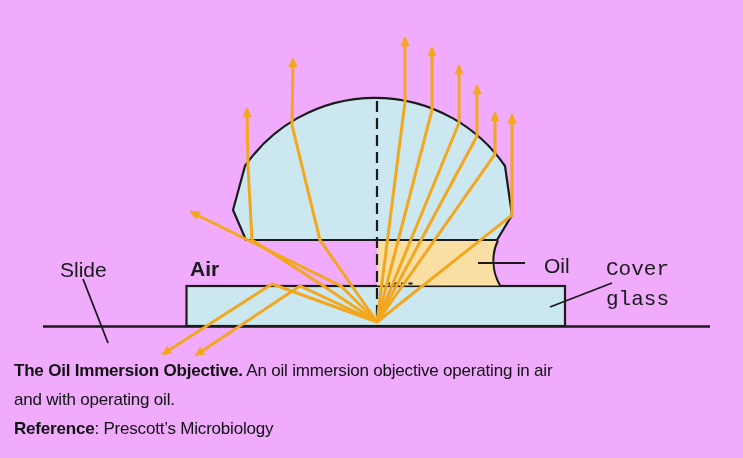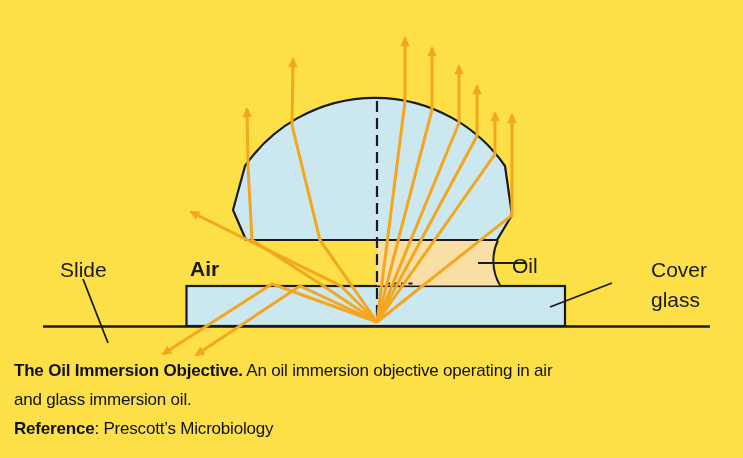--- a/index.html
+++ b/index.html
@@ -1,17 +1,17 @@
 <!DOCTYPE html>
 <html><head>
 <meta charset="utf-8">
 <style>
   html,body{margin:0;padding:0;background:#ffffff;}
   .stage{
-    position:relative;width:743px;height:458px;background:#fde047;overflow:hidden;
+    position:relative;width:743px;height:458px;background:#f0abfc;overflow:hidden;
     font-family:"Liberation Sans", sans-serif;
   }
   svg{position:absolute;left:0;top:0;}
   .dlabel{
     position:absolute;color:#1a1a1a;font-size:21px;line-height:23px;
     letter-spacing:0px;white-space:nowrap;z-index:3;
   }
   .caption{
     position:absolute;left:14px;top:356px;width:726px;z-index:4;
     color:#111111;font-size:17px;line-height:29px;letter-spacing:-0.2px;
@@ -64,25 +64,25 @@
       <polyline points="377,322 272,284 163,354" marker-end="url(#ah)"></polyline>
     </g>
 
     <line x1="83" y1="279" x2="108" y2="343" stroke="#1A1A1A" stroke-width="1.8"></line>
     <line x1="478" y1="263" x2="525" y2="263" stroke="#1A1A1A" stroke-width="1.8"></line>
     <line x1="550" y1="307" x2="612" y2="283" stroke="#1A1A1A" stroke-width="1.8"></line>
   </svg>
 
   <div class="dlabel" style="left:60px;top:258px;">Slide</div>
   <div class="dlabel" style="left:190px;top:257px;font-weight:bold;">Air</div>
-  <div class="dlabel" style="left:512px;top:254px;">Oil</div>
-  <div class="dlabel cover-glass-label" style="left:651px;top:255px;">
+  <div class="dlabel" style="left:544px;top:254px;">Oil</div>
+  <div class="dlabel cover-glass-label" style="left:606px;top:255px;font-family:Liberation Mono, monospace;">
     <span>Cover</span><br>
     <span>glass</span>
   </div>
 
   <div class="caption">
     <span class="b">The Oil Immersion Objective.</span><span> An oil immersion objective operating in air</span><br>
-    <span>and glass immersion oil.</span><br>
+    <span>and with operating oil.</span><br>
     <span class="bi">Reference</span><span>: Prescott’s Microbiology</span>
   </div>
 
 </div>
 
 </body></html>

